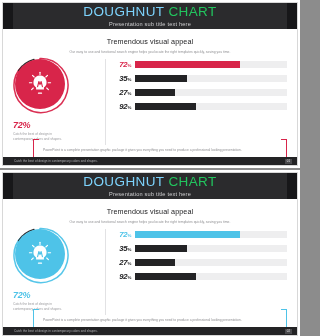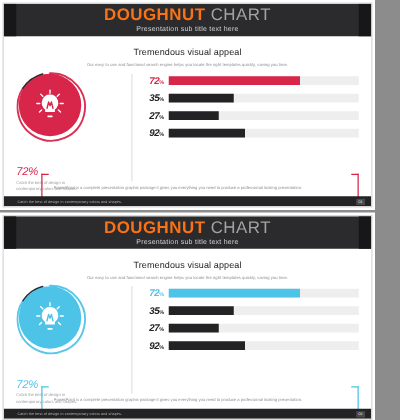--- a/index.html
+++ b/index.html
@@ -35,22 +35,22 @@
   .hdr::before, .hdr::after {
     content: ""; position: absolute; top: 0; height: 100%;
     width: 10px; background: #171719;
   }
   .hdr::before { left: 0; }
   .hdr::after  { right: 0; }
   .hdr-title {
     font-size: 13.5px; letter-spacing: .4px;
     line-height: 14px; white-space: nowrap; z-index: 2;
   }
-  .hdr-title .t1 { color: #f97316; font-weight: bold; }
-  .hdr-title .t2 { color: #a3a3a3; font-weight: normal; }
+  .hdr-title .t1 { color: #7dd3fc; font-weight: normal; }
+  .hdr-title .t2 { color: #22c55e; font-weight: normal; }
   .hdr-sub {
     font-size: 5.6px; color: #cfcfd1; letter-spacing: .2px;
     margin-top: 2px; z-index: 2; white-space: nowrap;
   }
 
   
   .sect {
     position: absolute; left: 0; top: 34px; width: 100%;
     text-align: center;
   }
@@ -88,22 +88,22 @@
   .donut-arc {
     position: absolute; left: 0; top: 0; width: 58px; height: 58px;
   }
   .donut-disc {
     position: absolute; left: 2px; top: 2px;
     width: 50px; height: 50px; border-radius: 50%;
   }
   .bulb { position: absolute; left: 13px; top: 13px; width: 28px; height: 28px; }
 
   .left-pct {
-    font-size: 9px; font-weight: normal; font-style: italic;
-    margin-top: 17px; letter-spacing: -.2px;
+    font-size: 9px; font-weight: bold; font-style: italic;
+    margin-top: 5px; letter-spacing: -.2px;
   }
   .left-desc {
     font-size: 3.3px; color: #9b9b9e; line-height: 1.55;
     margin-top: 2px; width: 58px;
   }
 
   
   .bars { padding-top: 4px; }
   .bar-row {
     display: flex; align-items: center;

